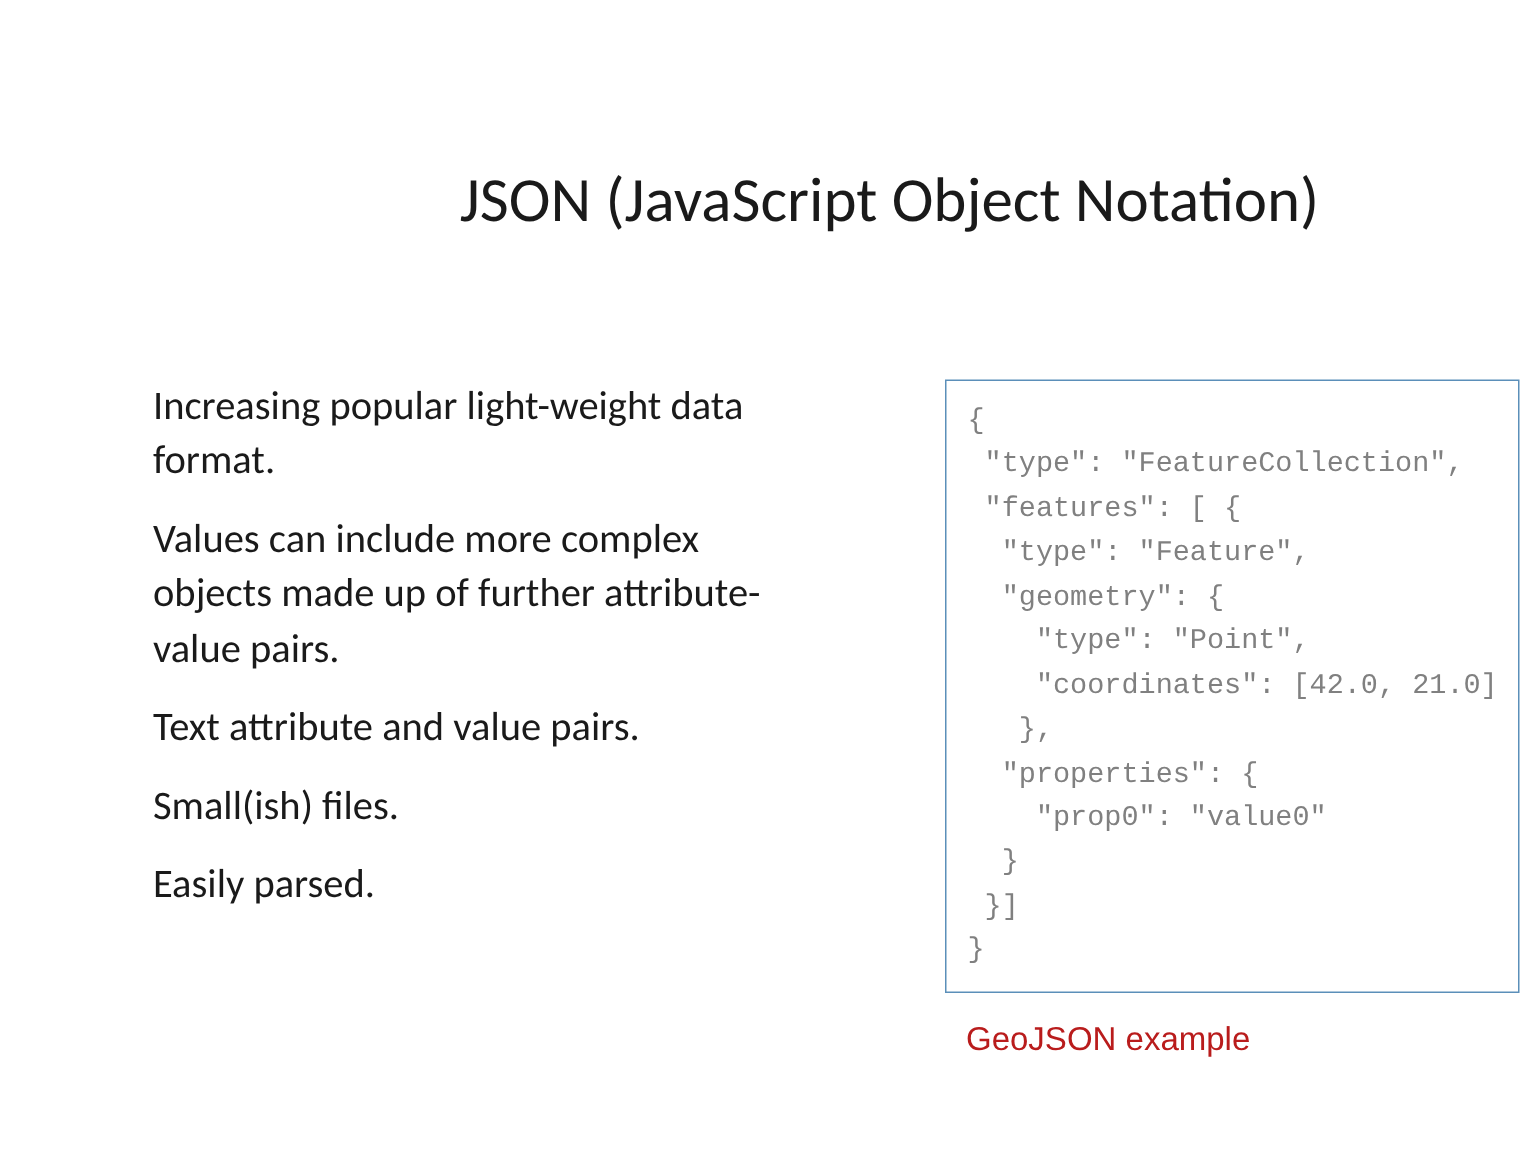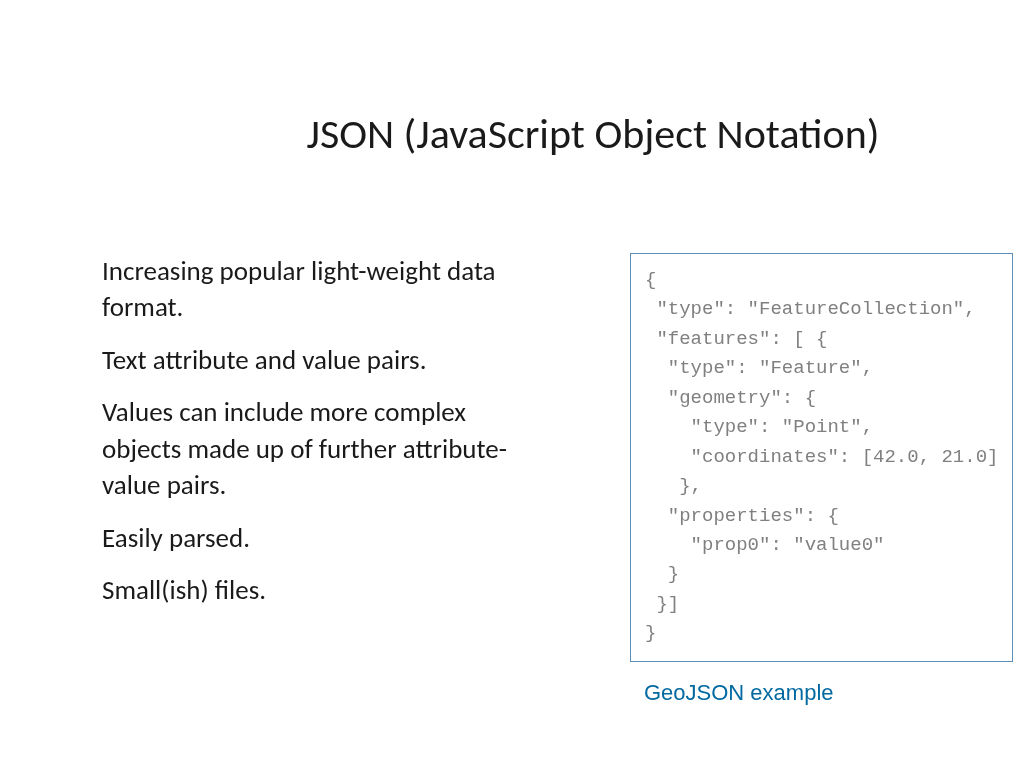--- a/index.html
+++ b/index.html
@@ -52,36 +52,36 @@
       font-family: 'Courier New', Courier, monospace;
       font-size: 19px;
       line-height: 1.55;
       color: #808080;
       white-space: pre;
       margin-bottom: 18px;
     }
     .caption {
       font-family: Arial, Helvetica, sans-serif;
       font-size: 22px;
-      color: #0369a1;
+      color: #b91c1c;
       padding-left: 14px;
     }
   </style>
 </head>
 <body>
 
 <div class="slide">
   <h1 class="title">JSON (JavaScript Object Notation)</h1>
   <div class="content">
     <div class="left-col">
       <p class="bullet">Increasing popular light-weight data format.</p>
+      <p class="bullet">Values can include more complex objects made up of further attribute-value pairs.</p>
       <p class="bullet">Text attribute and value pairs.</p>
-      <p class="bullet">Values can include more complex objects made up of further attribute-value pairs.</p>
+      <p class="bullet">Small(ish) files.</p>
       <p class="bullet">Easily parsed.</p>
-      <p class="bullet">Small(ish) files.</p>
     </div>
     <div class="right-col">
       <div class="code-box">{
  "type": "FeatureCollection",
  "features": [ {
   "type": "Feature",
   "geometry": {
     "type": "Point",
     "coordinates": [42.0, 21.0]
    },

